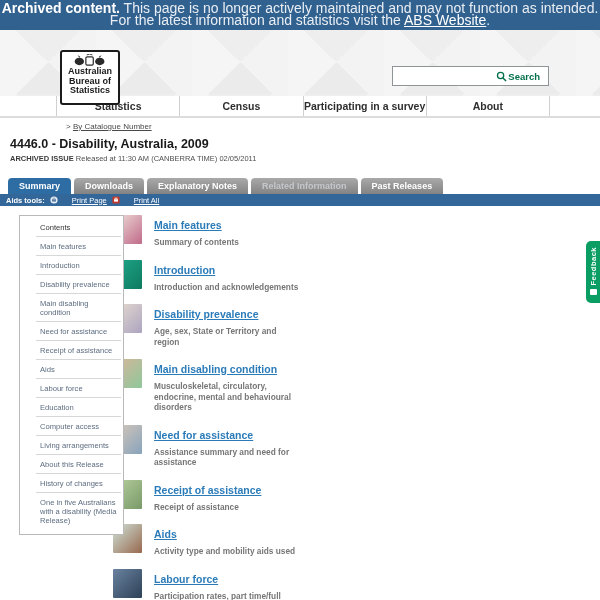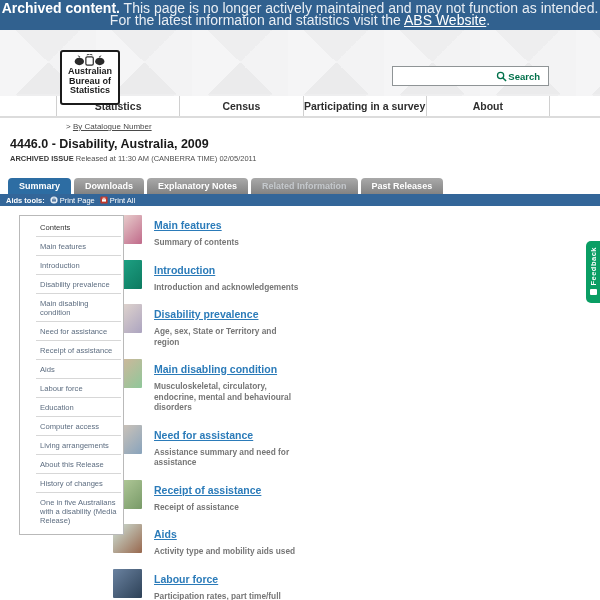--- a/index.html
+++ b/index.html
@@ -52,22 +52,22 @@
   .tab { font-size:9px; font-weight:bold; color:#fff; padding:3px 11px 3px;
     border-radius:4px 4px 0 0; background:linear-gradient(#a9a9a9,#838383);
     cursor:pointer; white-space:nowrap; }
   .tab.active { background:#2d6da3; }
   .tab.disabled { color:#c4c8cc; cursor:default; }
 
   
   .pagetools { background:#336699; height:12px; display:flex; align-items:center;
     padding-left:6px; gap:5px; font-size:7.5px; color:#fff; }
   .pagetools .pt-label { font-weight:bold; }
-  .pagetools a { color:#fff; cursor:pointer; display:flex;
-    align-items:center; gap:2px; }
+  .pagetools a { color:#fff; text-decoration:underline; cursor:pointer; display:flex;
+    align-items:center; gap:14px; }
 
   
   .content { position:relative; padding-top:9px; }
   .sidebar { position:absolute; left:19px; top:9px; width:105px;
     border:1px solid #b9b9b9; background:#fff; padding:2px 0 4px; }
   .sb-item { position:relative; font-size:7.6px; color:#5d6d80;
     padding:5px 4px 5px 20px; line-height:9px; cursor:pointer; }
   .sb-item::after { content:""; position:absolute; left:16px; right:2px; bottom:0;
     border-bottom:1px solid #d7d7d7; }
   .sb-item:last-child::after { border-bottom:none; }

